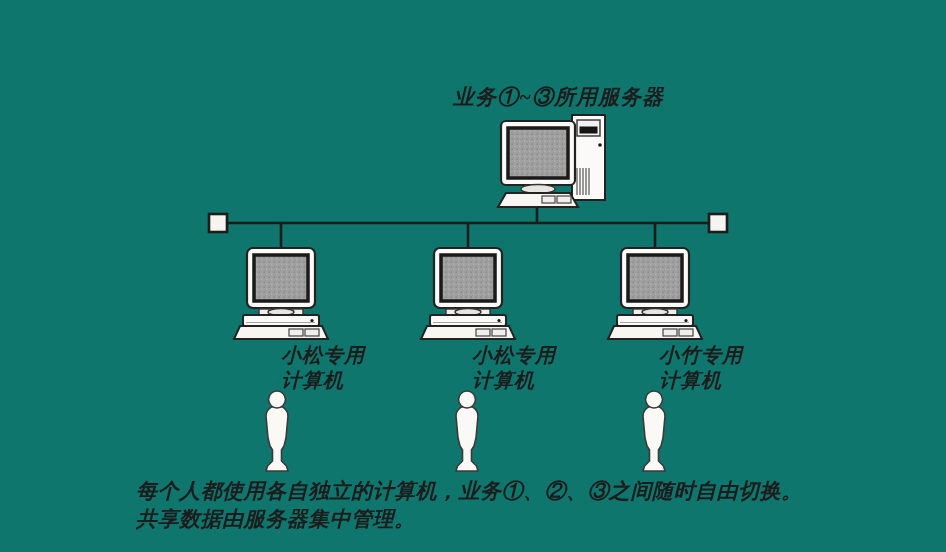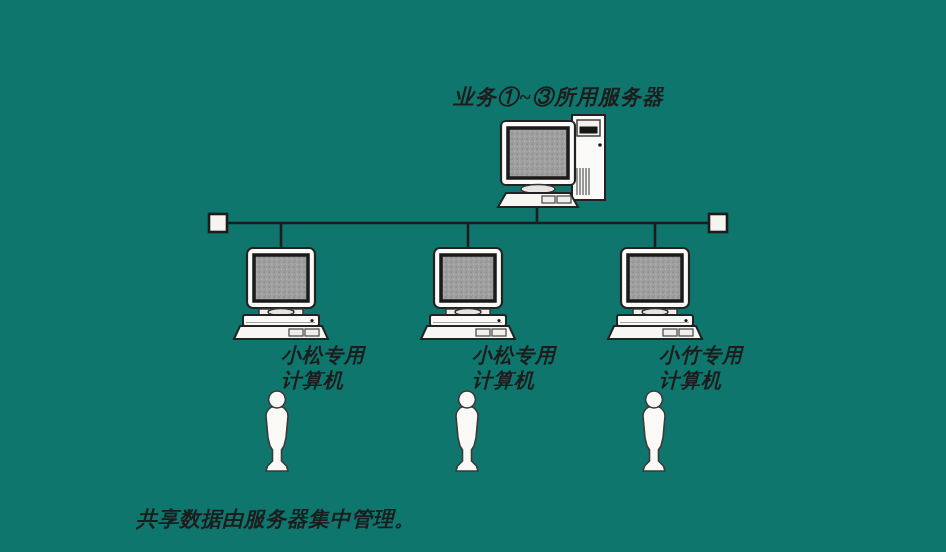--- a/index.html
+++ b/index.html
@@ -117,15 +117,16 @@
 
   <div class="server-title">业务①~③所用服务器</div>
 
   <div class="pc-label pc-label-1">小松专用
 计算机</div>
   <div class="pc-label pc-label-2">小松专用
 计算机</div>
   <div class="pc-label pc-label-3">小竹专用
 计算机</div>
 
+  <div class="caption-line caption-line-1">每个人都使用各自独立的计算机，业务①、②、③之间随时自由切换。</div>
   <div class="caption-line caption-line-2">共享数据由服务器集中管理。</div>
 
 </div>
 
 </body></html>

